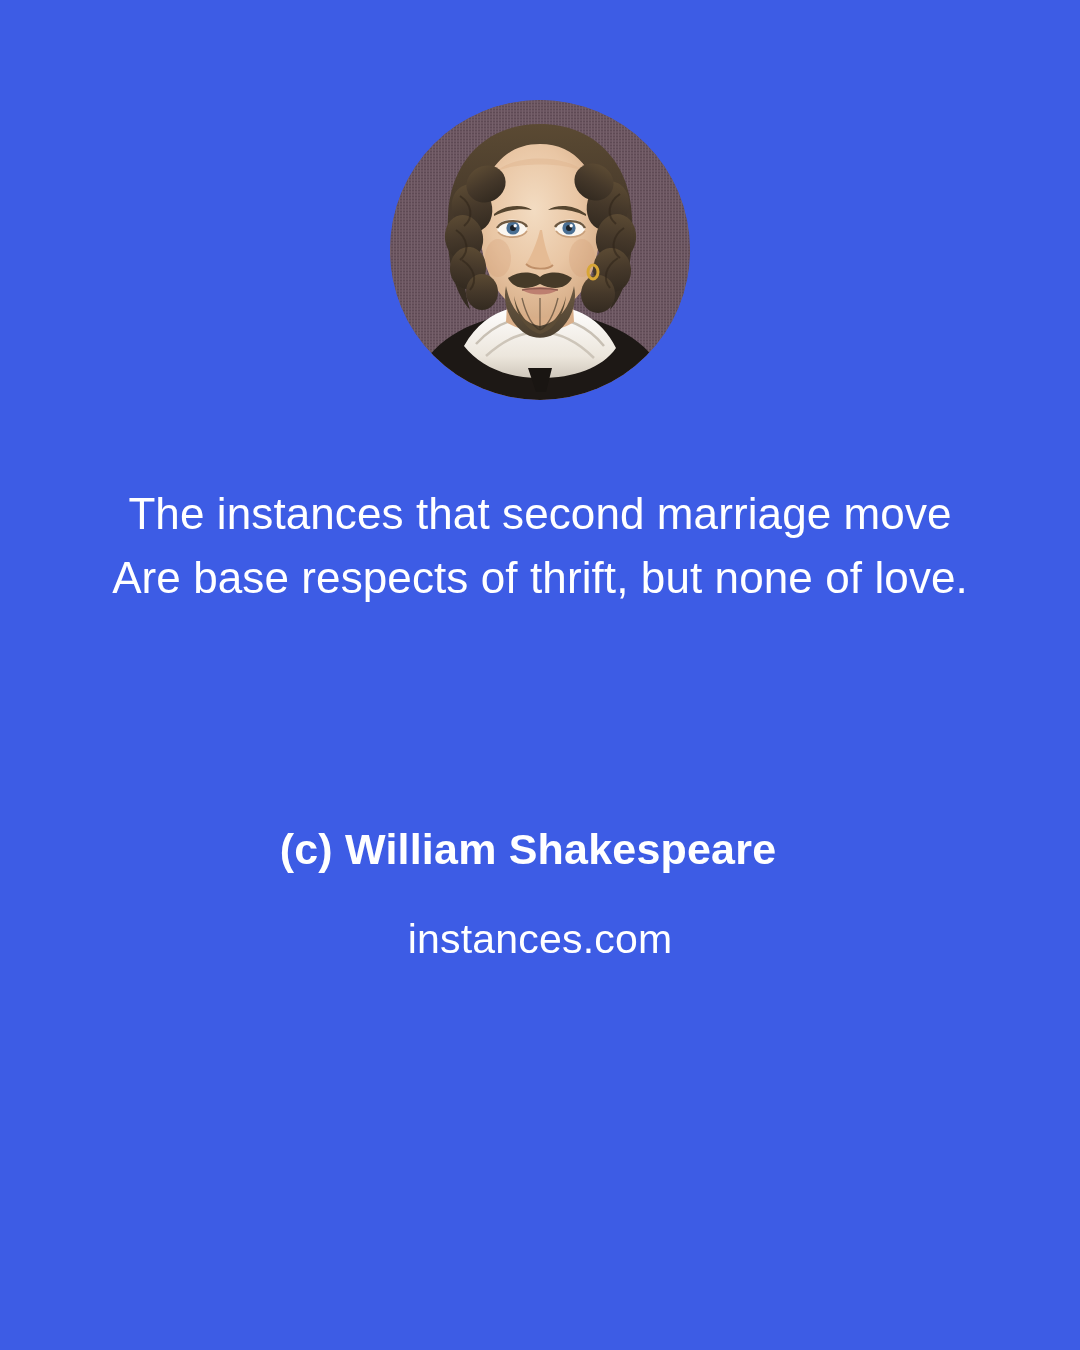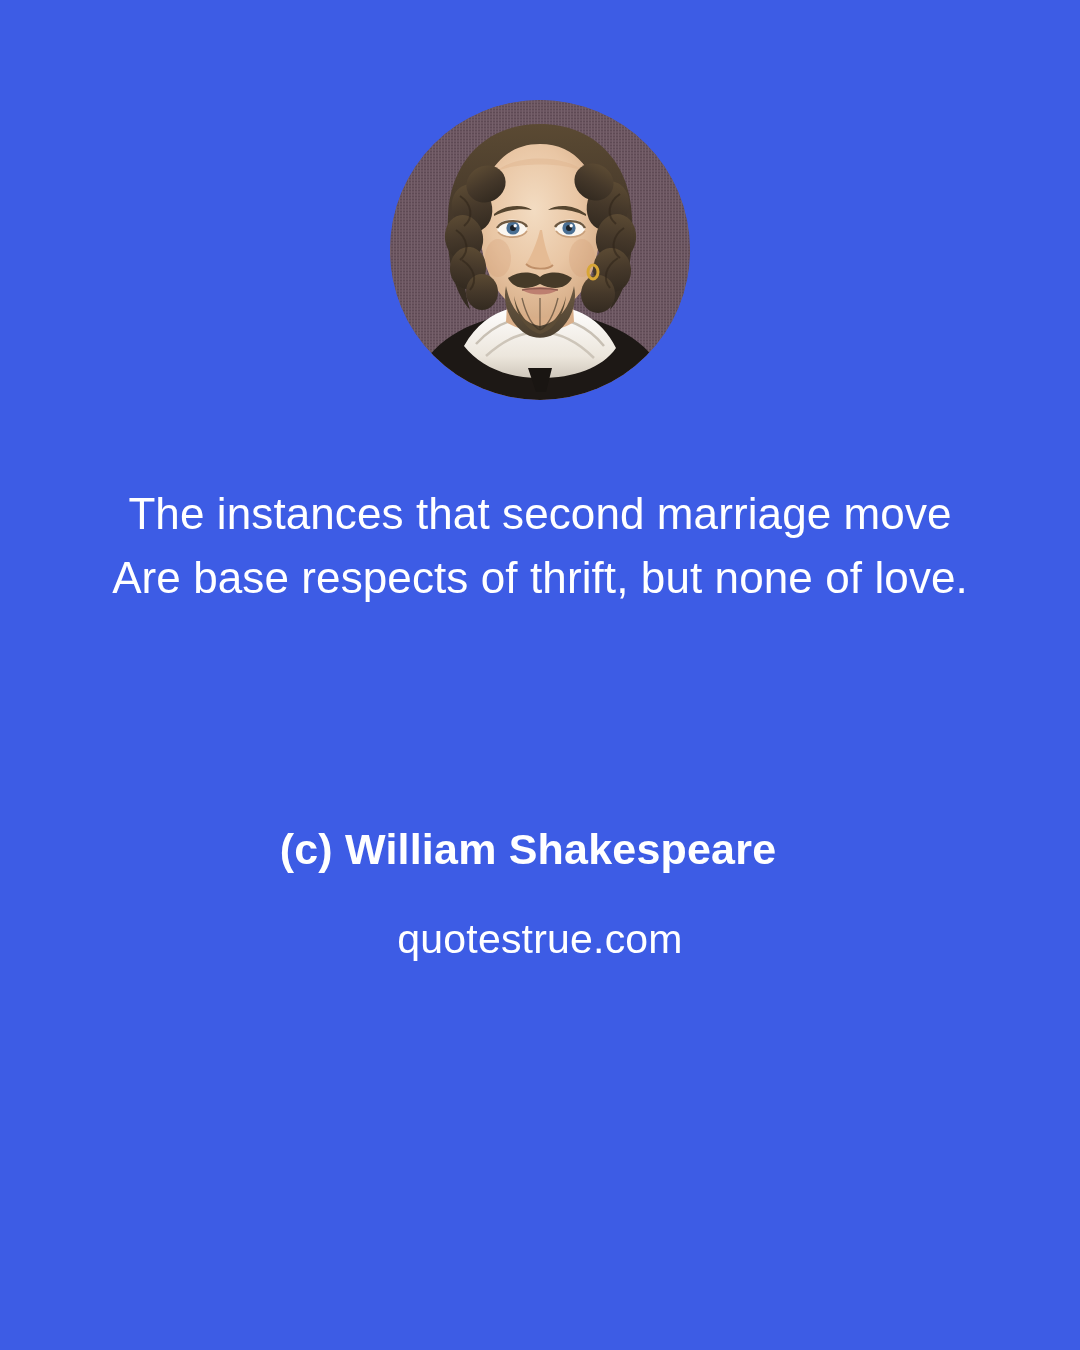--- a/index.html
+++ b/index.html
@@ -217,15 +217,15 @@
         <ellipse cx="203" cy="172" rx="5" ry="7" fill="none" stroke="#d8a636" stroke-width="3"></ellipse>
       </g>
     </svg>
   </div>
 
   <div class="quote-text">The instances that second marriage move
 Are base respects of thrift, but none of love.</div>
 
   <div class="author">(c) William Shakespeare</div>
 
-  <div class="site">quotestrue.com</div>
+  <div class="site">instances.com</div>
 
 </div>
 
 </body></html>

